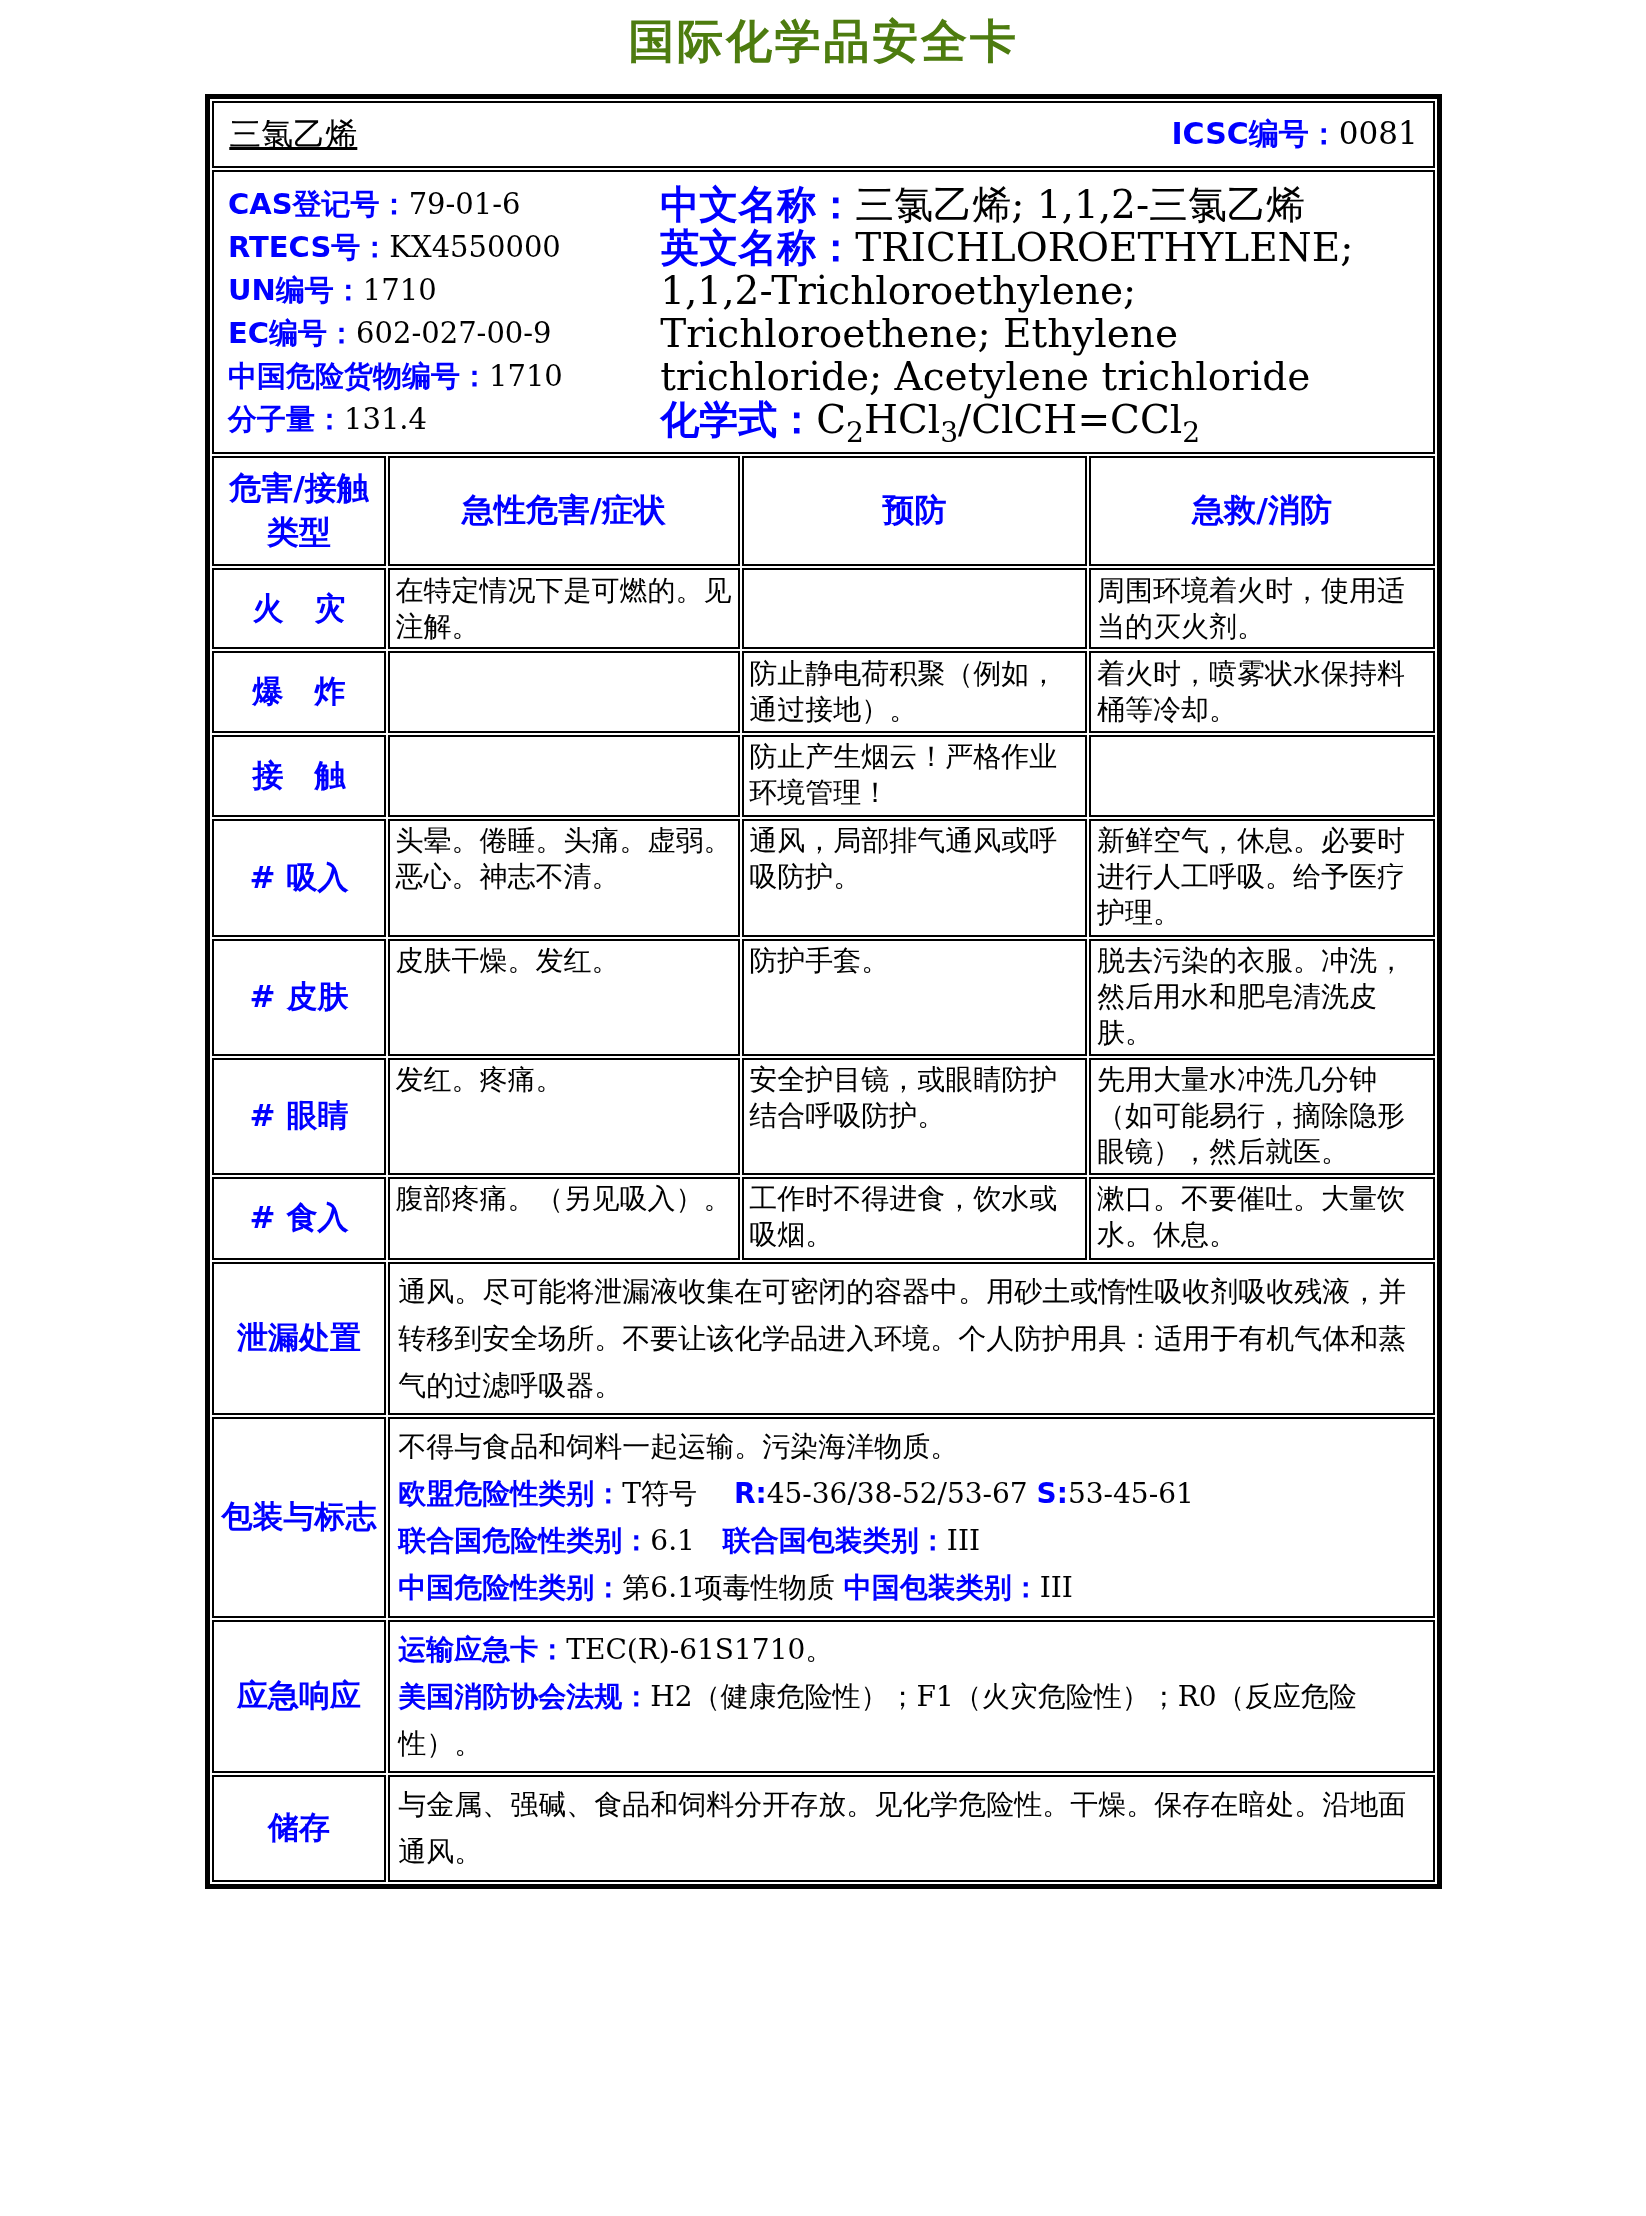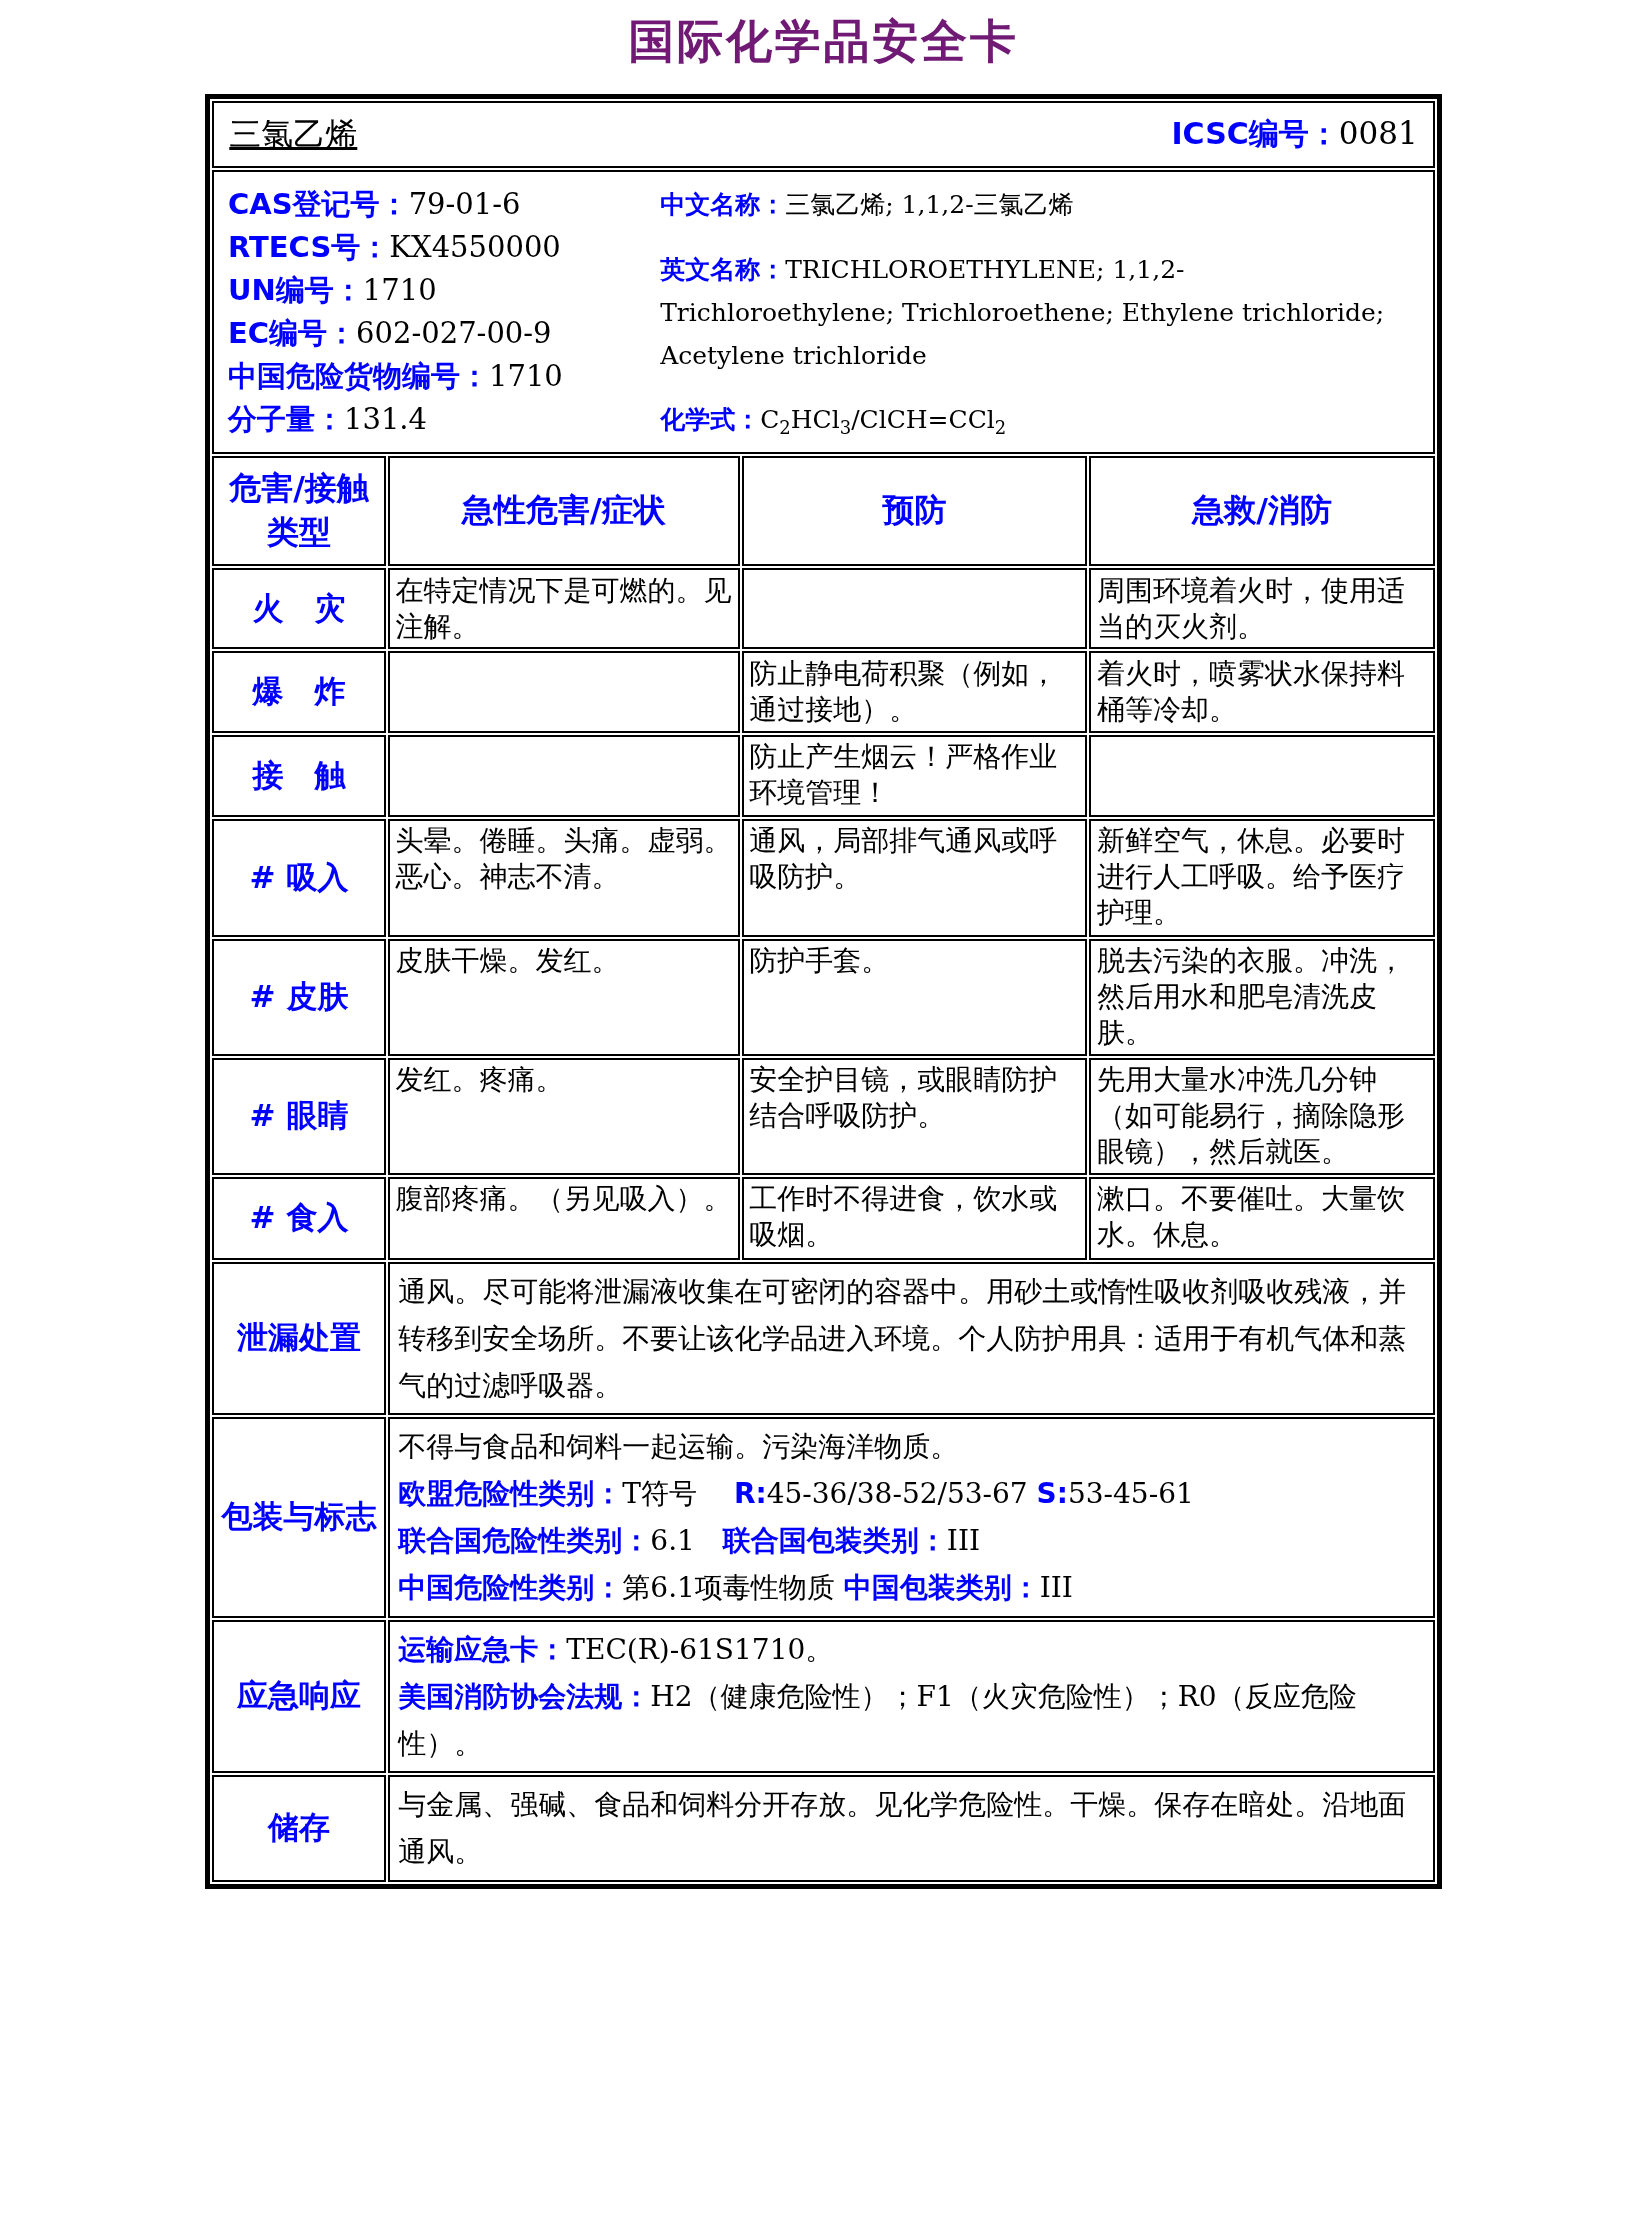--- a/index.html
+++ b/index.html
@@ -6,21 +6,21 @@
   body {
     width:1647px; height:2216px;
     background:#ffffff;
     font-family:"DejaVu Serif", serif;
     color:#000000;
     overflow:hidden;
   }
   .page-title {
     margin:11px 0 21px 0;
     text-align:center;
-    color:#701a75;
+    color:#4d7c0f;
     font-family:Liberation Serif, serif;
     font-weight:bold;
     font-size:46px;
     letter-spacing:2.8px;
   }
   .card {
     width:1237px;
     margin:0 auto;
     border:5.6px solid #000000;
     box-sizing:border-box;
@@ -50,21 +50,21 @@
   .chem-name { font-size:32px;text-decoration:underline; }
   .icsc { font-size:31px; }
   .icsc .blue { font-size:30px; }
 
   
   .id-cell { padding:11px 21px 11px 14px; vertical-align:top; }
   .id-flex { display:flex; align-items:stretch; }
   .id-left { width:36.5%; }
   .id-right { width:63.5%; display:flex; flex-direction:column; justify-content:space-between; }
   .id-line { font-size:29px; line-height:43px; white-space:nowrap; }
-  .id-right .id-wrap { font-size:25px; line-height:43px; }
+  .id-right .id-wrap { font-size:39px; line-height:43px; }
 
   sub { font-size:0.72em; line-height:0; }
 
   
   th.col-head {
     height:110px;
     font-size:32px;
     color:#0000ff;
     font-family:"DejaVu Sans", sans-serif;
     font-weight:bold;

